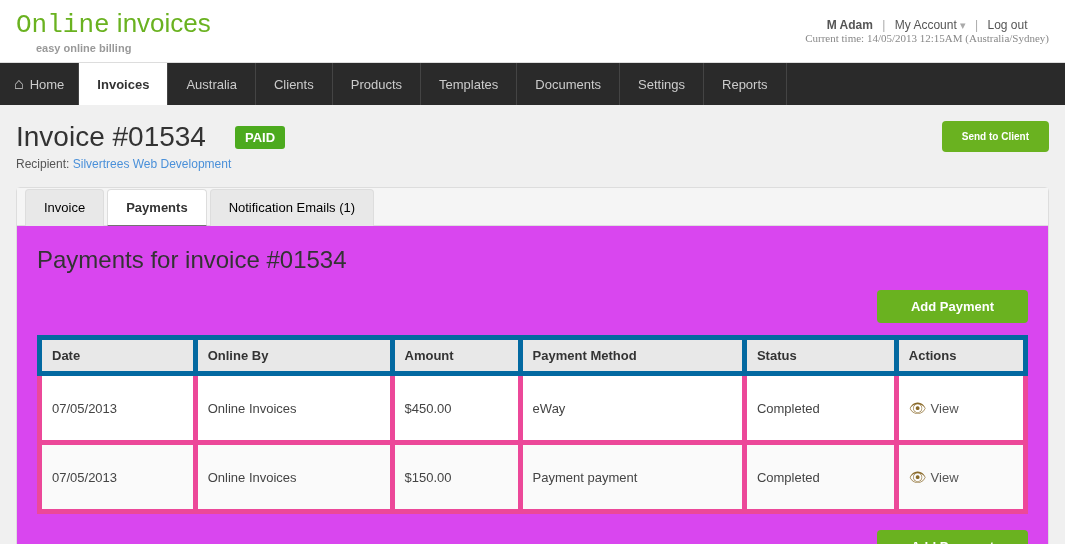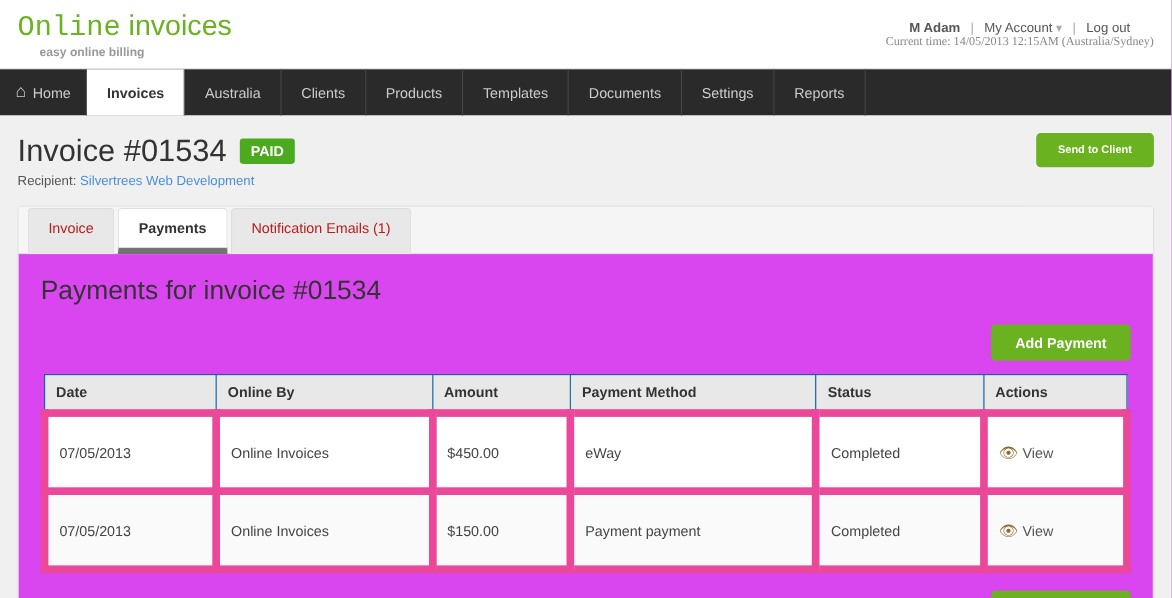--- a/index.html
+++ b/index.html
@@ -42,21 +42,21 @@
       border-right: 1px solid #444;
     }
     .nav-item.active { background: #fff; color: #333; font-weight: bold; border-bottom: none; }
     .nav-item.home-item { padding: 12px 14px; }
     .home-icon { margin-right: 6px; font-size: 16px; }
 
     
     #content { padding: 16px 16px; background: #f0f0f0; min-height: 400px; }
     #invoice-header { display: flex; justify-content: space-between; align-items: flex-start; margin-bottom: 16px; }
     #invoice-title-area {}
-    #invoice-title { font-size: 28px; font-weight: normal; color: #333; display: flex; align-items: center; gap: 12px; }
+    #invoice-title { font-size: 28px; font-weight: normal; color: #333; display: flex; align-items: center; gap: 29px; }
     #paid-badge { background: #4caa1e; color: #fff; font-size: 13px; font-weight: bold; padding: 4px 10px; border-radius: 3px; }
     #recipient-line { font-size: 12px; margin-top: 4px; color: #555; }
     #recipient-line a { color: #4a90d9; text-decoration: none; }
     #send-to-client-btn {
       background: #6ab220;
       color: #fff;
       border: none;
       padding: 10px 20px;
       font-size: 10px;
       border-radius: 4px;
@@ -64,60 +64,60 @@
       font-weight: bold;
     }
 
     
     #tab-container { background: #fff; border: 1px solid #ddd; border-radius: 4px; }
     #tabs { display: flex; border-bottom: 1px solid #ddd; background: #f5f5f5; }
     .tab {
       padding: 10px 18px;
       cursor: pointer;
       font-size: 13px;
-      color: #b91c1c;
+      color: #000000;
       border-right: 1px solid #ddd;
       border-top: 1px solid #ddd;
       border-left: 1px solid #ddd;
       background: #e8e8e8;
       margin-right: 3px;
       border-radius: 4px 4px 0 0;
       position: relative;
       top: 1px;
     }
     .tab:first-child { margin-left: 8px; }
-    .tab.active { background: #fff; color: #333; font-weight: bold; border-bottom: 6px solid #737373; }
+    .tab.active { background: #fff; color: #333; font-weight: bold; border-bottom: 1px solid #737373; }
 
     
     #tab-content { padding: 20px; background: #d946ef; }
     #payments-title { font-size: 24px; font-weight: normal; color: #333; margin-bottom: 16px; }
     #add-payment-top { display: flex; justify-content: flex-end; margin-bottom: 12px; }
     .add-payment-btn {
       background: #6ab220;
       color: #fff;
       border: none;
-      padding: 9px 22px;
+      padding: 9px 34px;
       font-size: 13px;
       border-radius: 4px;
       cursor: pointer;
       font-weight: bold;
     }
 
     
     #payments-table { width: 100%; border-collapse: collapse; font-size: 13px; }
     #payments-table th {
       background: #e8e8e8;
-      border: 1px solid #0369a1;
+      border: 5px solid #0369a1;
       padding: 8px 10px;
       text-align: left;
       font-weight: bold;
       color: #333;
     }
     #payments-table td {
-      border: 7px solid #ec4899;
+      border: 5px solid #ec4899;
       padding: 24px 10px;
       background: #fff;
       color: #444;
     }
     #payments-table tr:nth-child(even) td { background: #fafafa; }
 
     .view-btn { color: #555; text-decoration: none; display: flex; align-items: center; gap: 4px; cursor: pointer; }
     .eye-icon { font-size: 14px; color: #8a6a2a; }
 
     #add-payment-bottom { display: flex; justify-content: flex-end; margin-top: 16px; }

